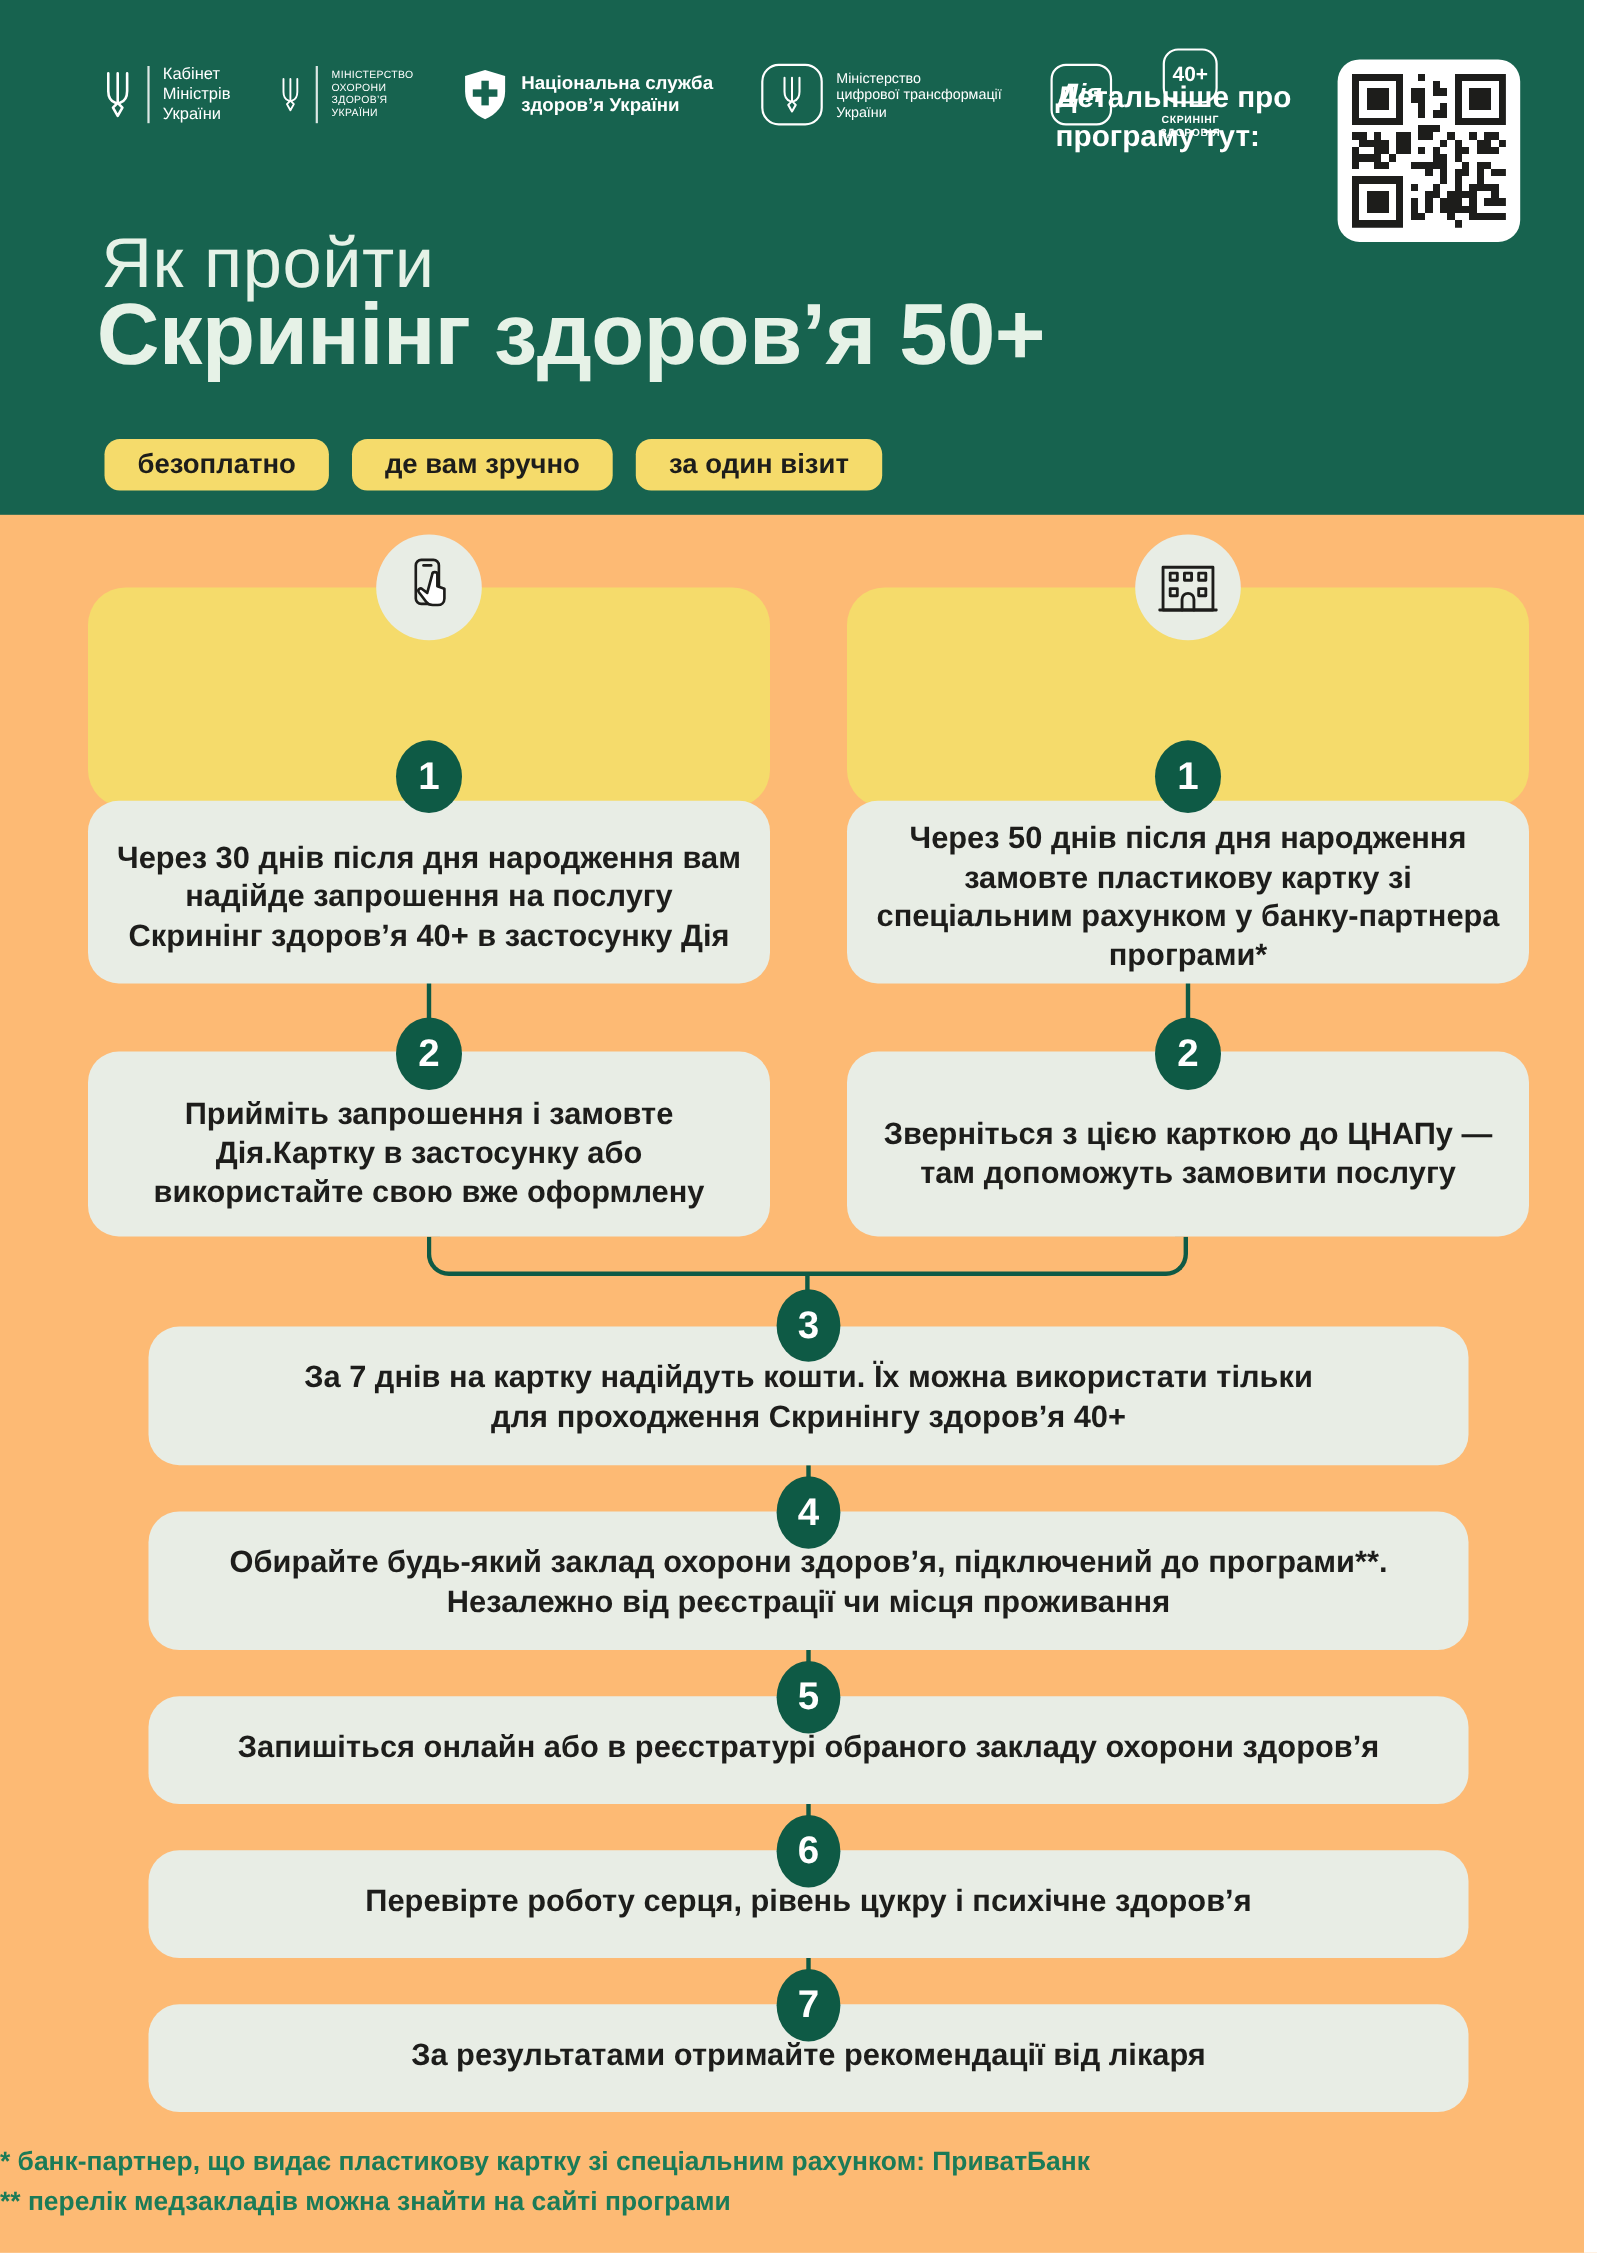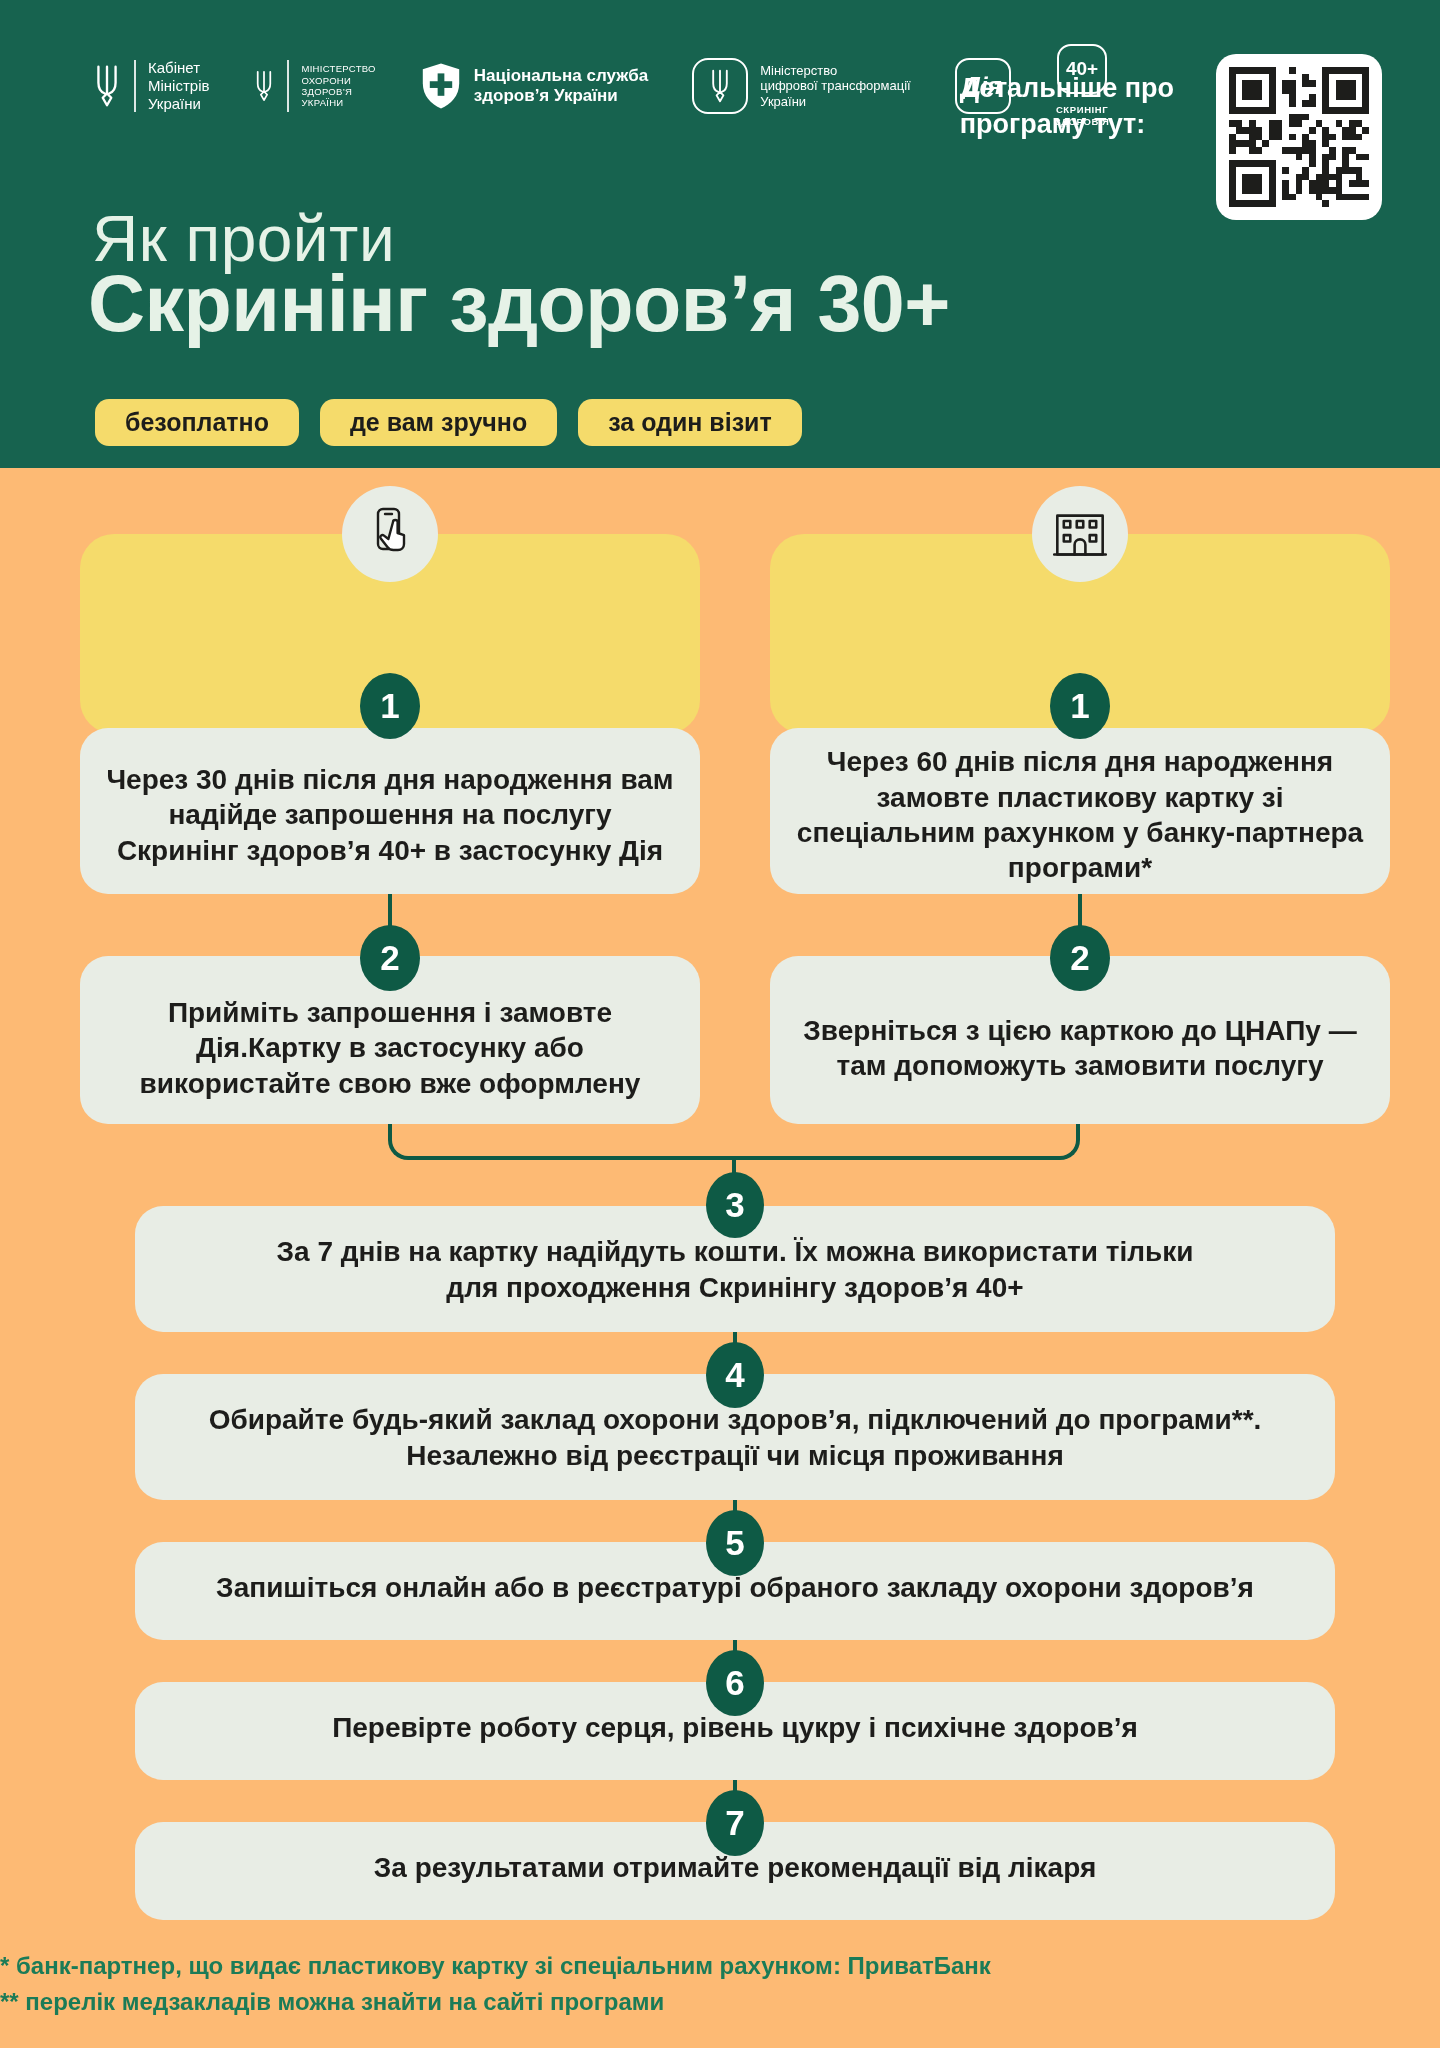--- a/index.html
+++ b/index.html
@@ -262,21 +262,21 @@
           <rect x="14" y="0" width="7" height="7" fill="#1D1D1B"></rect>
           <rect x="15" y="1" width="5" height="5" fill="#ffffff"></rect>
           <rect x="16" y="2" width="3" height="3" fill="#1D1D1B"></rect>
           <rect x="0" y="14" width="7" height="7" fill="#1D1D1B"></rect>
           <rect x="1" y="15" width="5" height="5" fill="#ffffff"></rect>
           <rect x="2" y="16" width="3" height="3" fill="#1D1D1B"></rect>
         </svg>
     </div>
 
     <div class="title1">Як пройти</div>
-    <div class="title2">Скринінг здоров’я 30+</div>
+    <div class="title2">Скринінг здоров’я 50+</div>
 
     <div class="badges">
       <div class="badge">безоплатно</div>
       <div class="badge">де вам зручно</div>
       <div class="badge">за один візит</div>
     </div>
   </div>
 
   <div class="col col-left">
     <div class="icon-circle">
@@ -311,21 +311,21 @@
         <rect x="10" y="24" width="6" height="6"></rect>
         <rect x="34" y="24" width="6" height="6"></rect>
         <path d="M20 42 v-9 a5 5 0 0 1 10 0 v9"></path>
       </svg>
     </div>
     <div class="route-card"></div>
     <div class="route-title preline">МАРШРУТ
 ЧЕРЕЗ ЦНАП</div>
     <div class="num-circle num-1">1</div>
     <div class="step-card step-1">
-      <span>Через 60 днів після дня народження замовте пластикову картку зі спеціальним рахунком у банку-партнера програми*</span>
+      <span>Через 50 днів після дня народження замовте пластикову картку зі спеціальним рахунком у банку-партнера програми*</span>
     </div>
     <div class="vline conn-12"></div>
     <div class="num-circle num-2">2</div>
     <div class="step-card step-2">
       <span>Зверніться з цією карткою до ЦНАПу — там допоможуть замовити послугу</span>
     </div>
   </div>
 
   <div class="merge-bracket"></div>
   <div class="vline merge-drop"></div>

